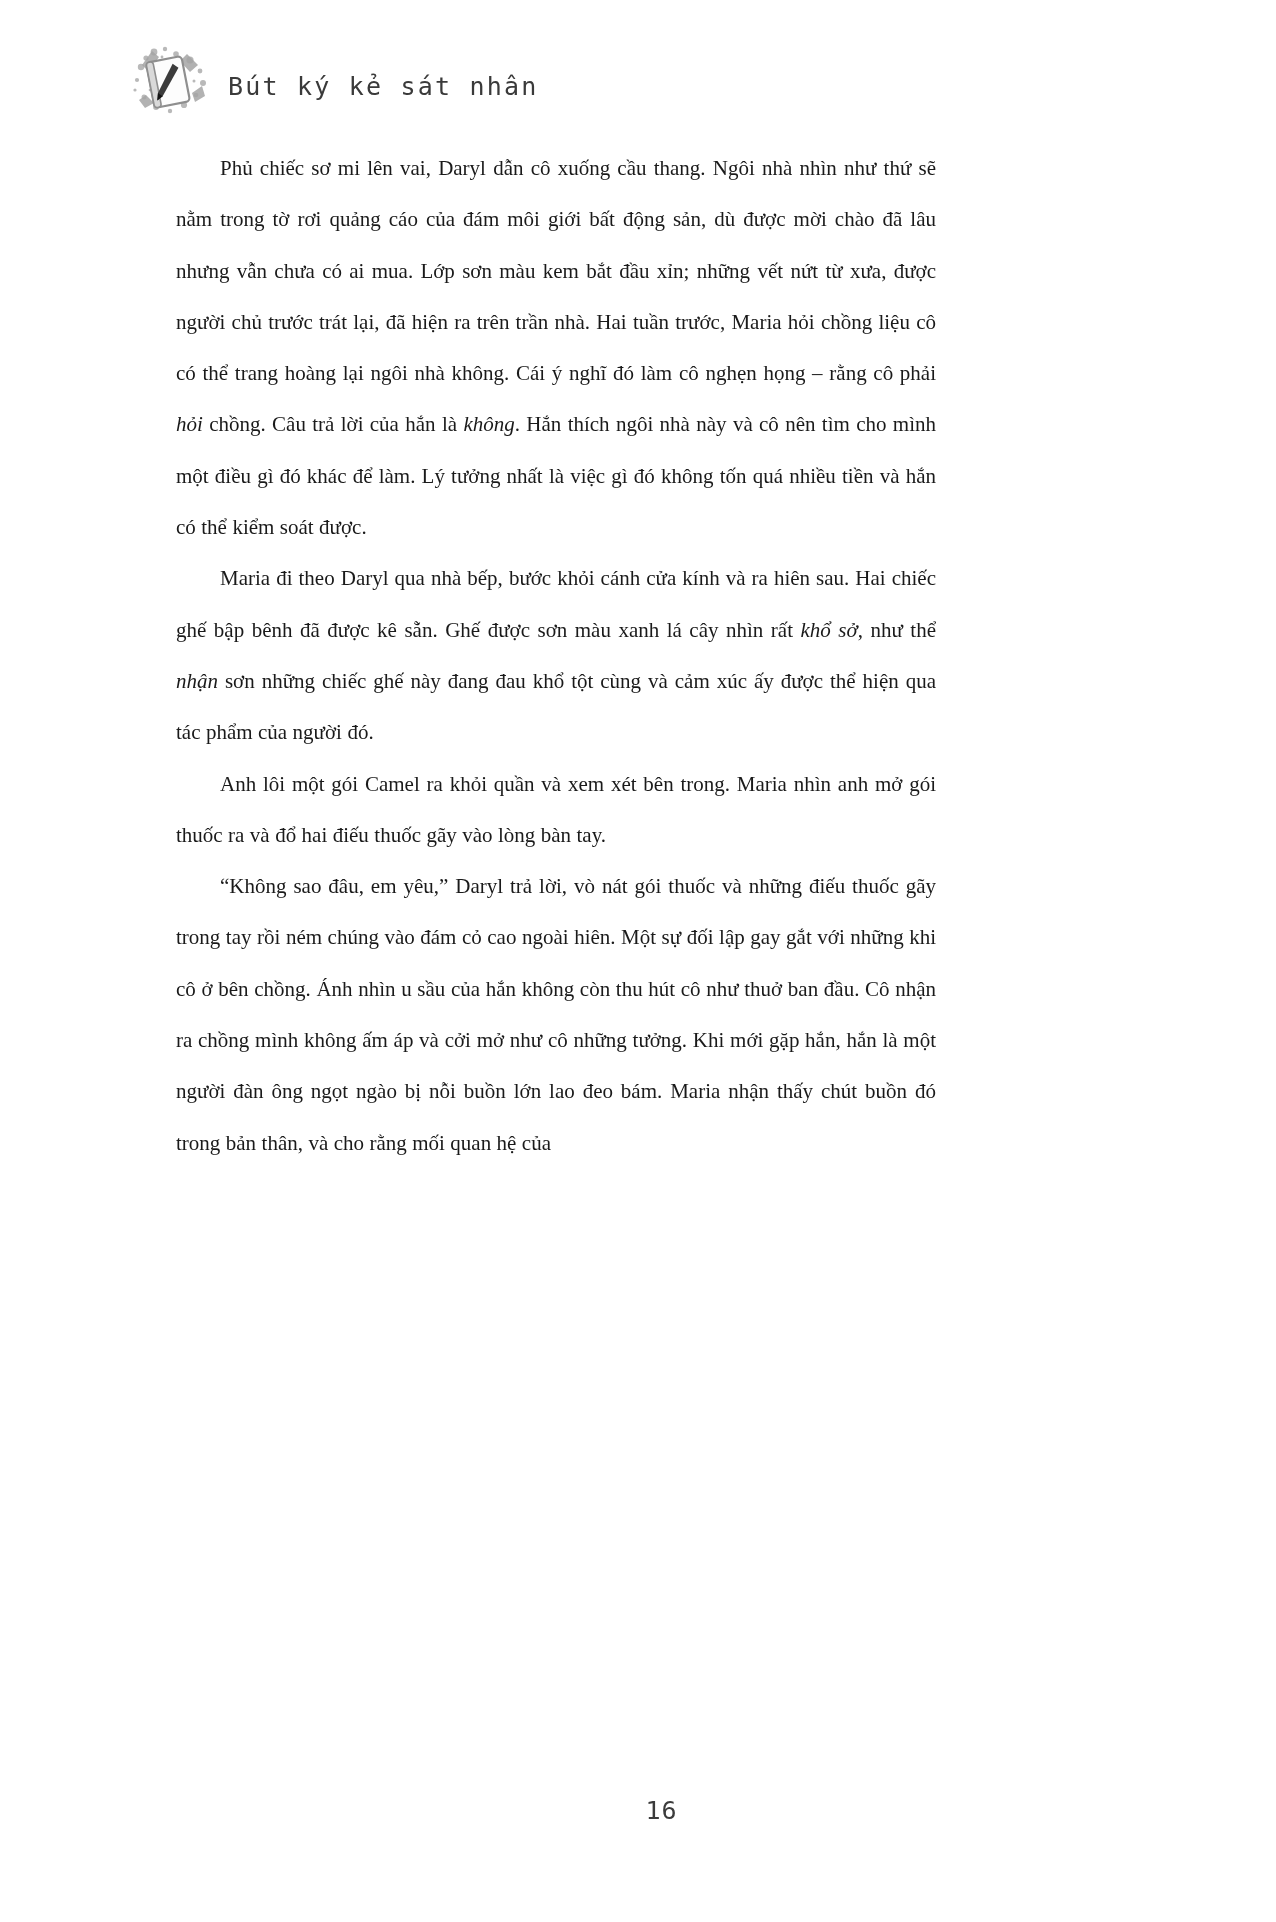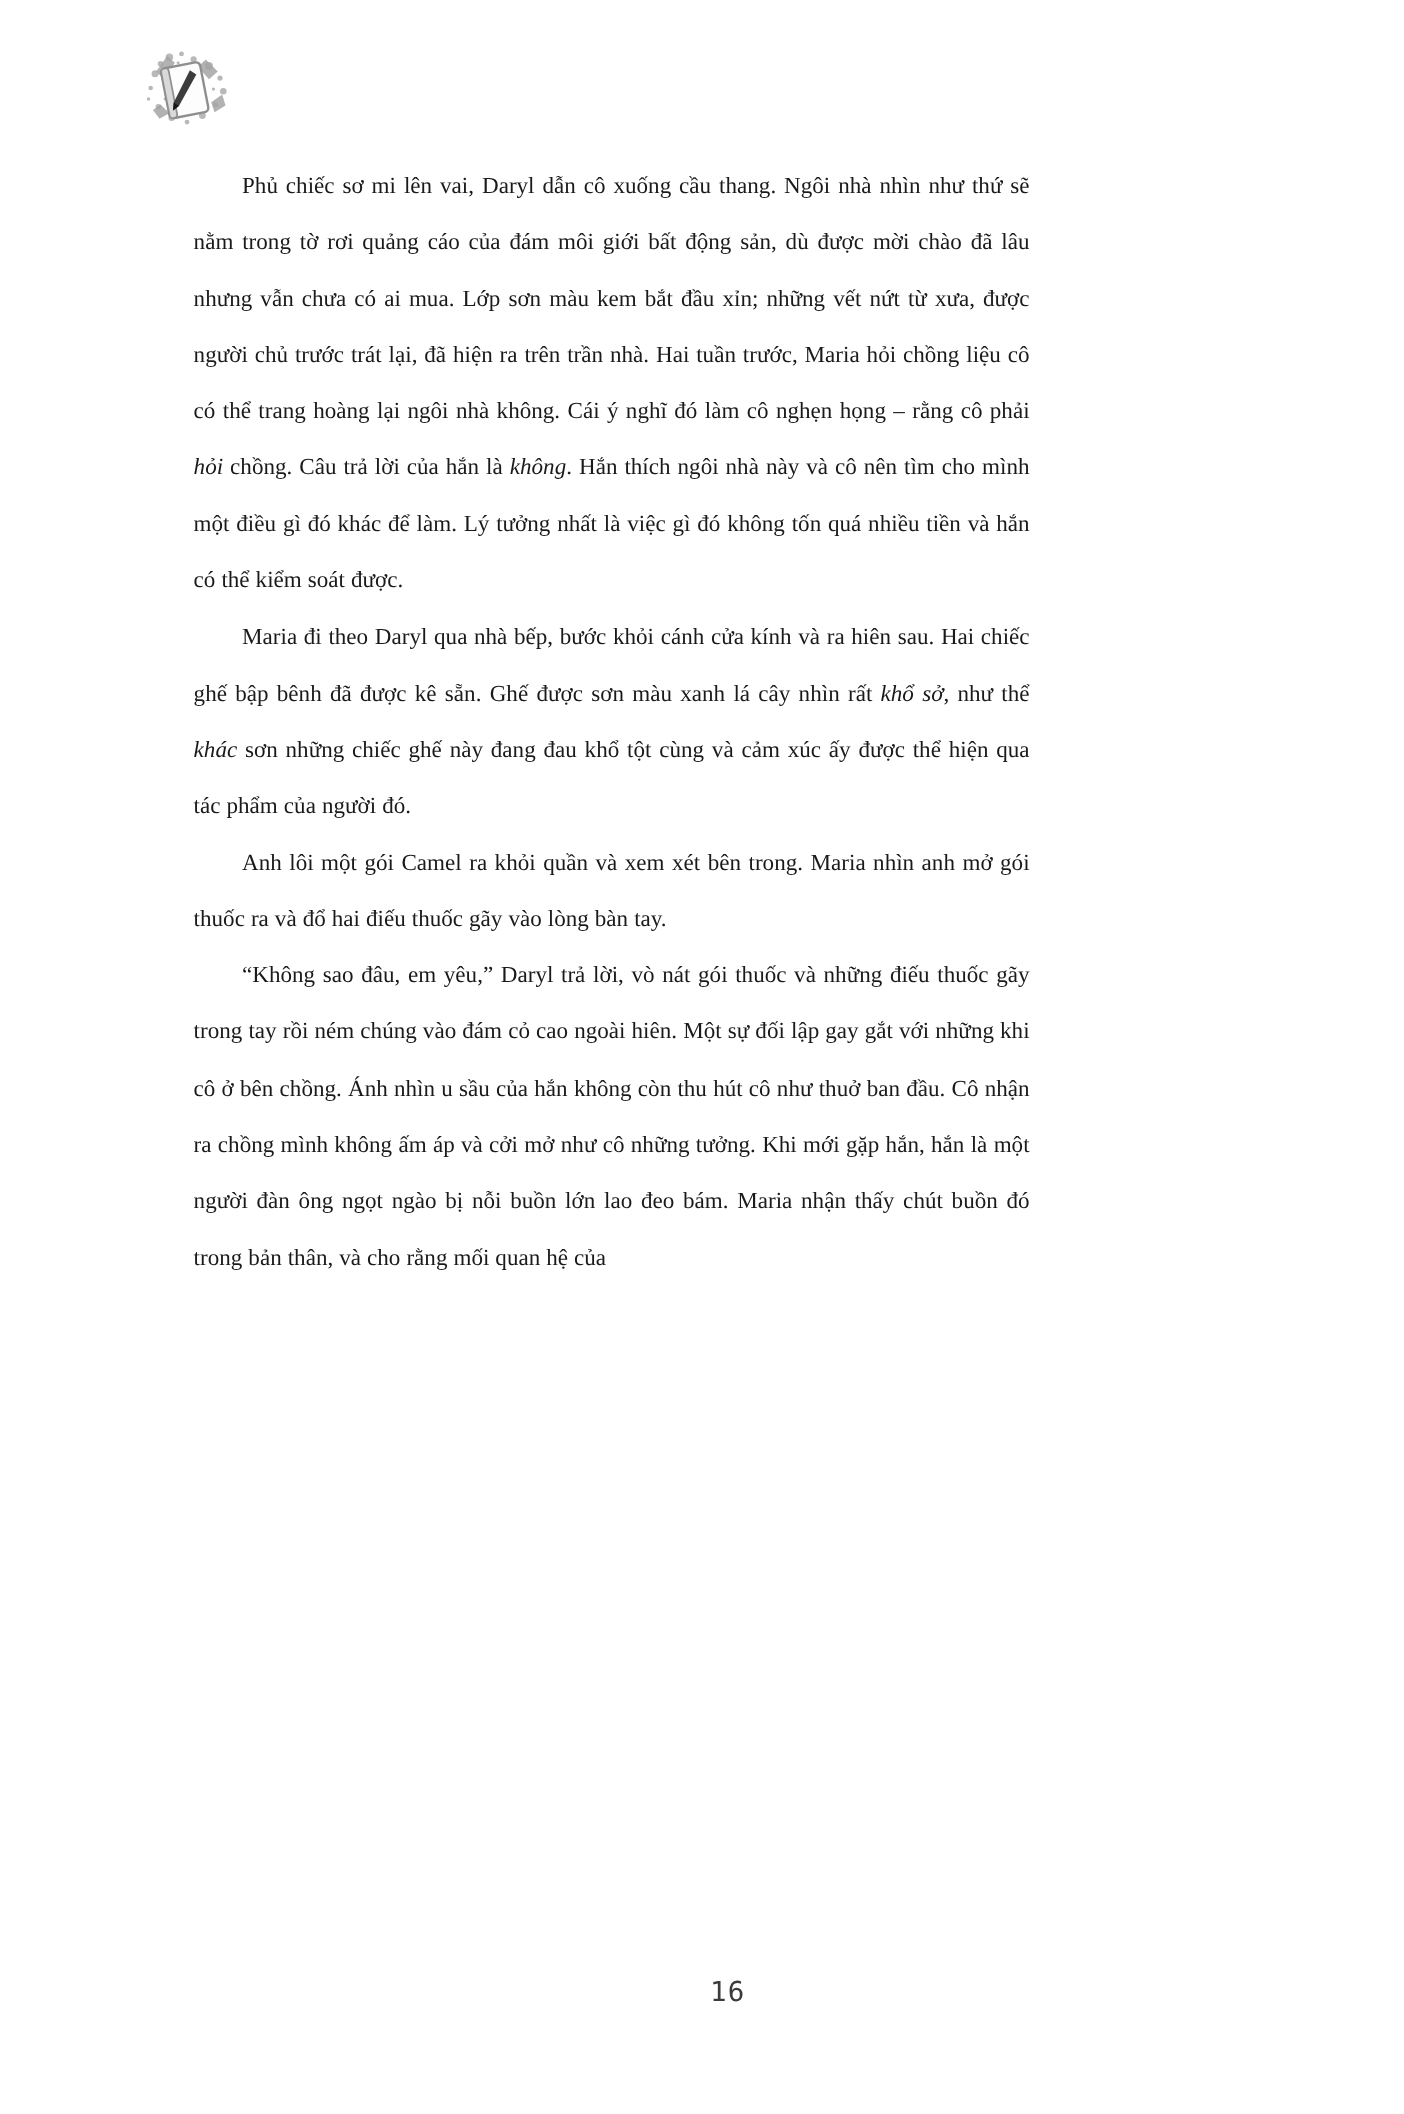--- a/index.html
+++ b/index.html
@@ -136,24 +136,25 @@
         </g>
         <g>
           <rect x="18" y="14" width="36" height="46" rx="4" ry="4" fill="#fdfdfd" stroke="#8f8f8f" stroke-width="2.2" transform="rotate(-11 36 37)"></rect>
           <rect x="18" y="14" width="7" height="46" rx="3" ry="3" fill="#d9d9d9" stroke="#8f8f8f" stroke-width="1.6" transform="rotate(-11 36 37)"></rect>
           <path d="M44 20 L49 25 L28 50 L22 53 L24 46 Z" fill="#3c3c3c" transform="rotate(-11 36 37)"></path>
           <path d="M22 53 L24 46 L28 50 Z" fill="#151515" transform="rotate(-11 36 37)"></path>
         </g>
       </svg>
     </div>
 
+    <div class="header-title">Bút ký kẻ sát nhân</div>
   </div>
 
   <div class="text-column">
     <p class="para">Phủ chiếc sơ mi lên vai, Daryl dẫn cô xuống cầu thang. Ngôi nhà nhìn như thứ sẽ nằm trong tờ rơi quảng cáo của đám môi giới bất động sản, dù được mời chào đã lâu nhưng vẫn chưa có ai mua. Lớp sơn màu kem bắt đầu xỉn; những vết nứt từ xưa, được người chủ trước trát lại, đã hiện ra trên trần nhà. Hai tuần trước, Maria hỏi chồng liệu cô có thể trang hoàng lại ngôi nhà không. Cái ý nghĩ đó làm cô nghẹn họng – rằng cô phải <em>hỏi</em> chồng. Câu trả lời của hắn là <em>không</em>. Hắn thích ngôi nhà này và cô nên tìm cho mình một điều gì đó khác để làm. Lý tưởng nhất là việc gì đó không tốn quá nhiều tiền và hắn có thể kiểm soát được.</p>
-    <p class="para gap-before">Maria đi theo Daryl qua nhà bếp, bước khỏi cánh cửa kính và ra hiên sau. Hai chiếc ghế bập bênh đã được kê sẵn. Ghế được sơn màu xanh lá cây nhìn rất <em>khổ sở</em>, như thể <em>khác</em> sơn những chiếc ghế này đang đau khổ tột cùng và cảm xúc ấy được thể hiện qua tác phẩm của người đó.</p>
+    <p class="para gap-before">Maria đi theo Daryl qua nhà bếp, bước khỏi cánh cửa kính và ra hiên sau. Hai chiếc ghế bập bênh đã được kê sẵn. Ghế được sơn màu xanh lá cây nhìn rất <em>khổ sở</em>, như thể <em>nhận</em> sơn những chiếc ghế này đang đau khổ tột cùng và cảm xúc ấy được thể hiện qua tác phẩm của người đó.</p>
     <p class="para gap-before">Anh lôi một gói Camel ra khỏi quần và xem xét bên trong. Maria nhìn anh mở gói thuốc ra và đổ hai điếu thuốc gãy vào lòng bàn tay.</p>
     <p class="para gap-before">“Không sao đâu, em yêu,” Daryl trả lời, vò nát gói thuốc và những điếu thuốc gãy trong tay rồi ném chúng vào đám cỏ cao ngoài hiên. Một sự đối lập gay gắt với những khi cô ở bên chồng. Ánh nhìn u sầu của hắn không còn thu hút cô như thuở ban đầu. Cô nhận ra chồng mình không ấm áp và cởi mở như cô những tưởng. Khi mới gặp hắn, hắn là một người đàn ông ngọt ngào bị nỗi buồn lớn lao đeo bám. Maria nhận thấy chút buồn đó trong bản thân, và cho rằng mối quan hệ của</p>
   </div>
 
   <div class="folio">16</div>
 
 </div>
 
 </body></html>

